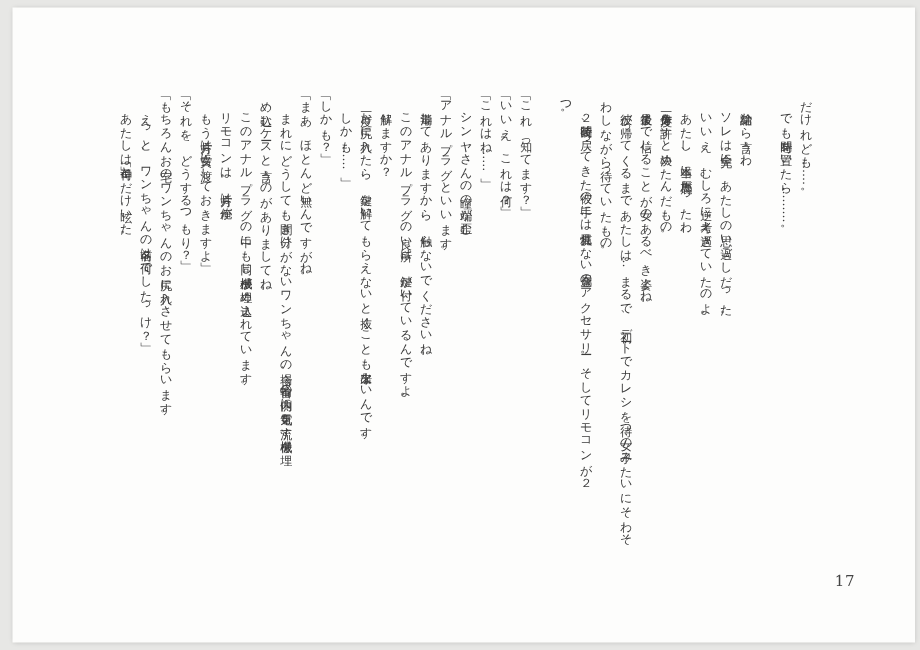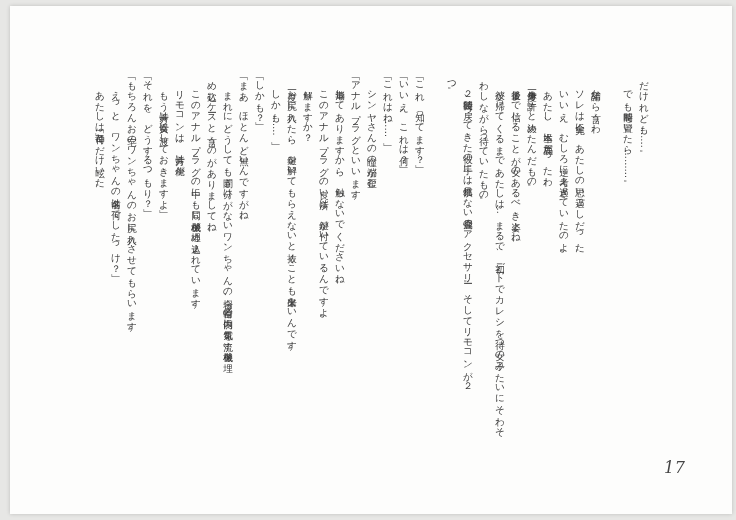--- a/index.html
+++ b/index.html
@@ -41,25 +41,24 @@
     color: #3a3a3a;
     white-space: pre;
     text-align: left;
     -webkit-font-smoothing: antialiased;
   }
   #page-number {
     position: absolute;
     left: 664px;
     top: 458px;
     width: 24px;
-    font-size: 16px;
+    font-size: 12px;
     color: #444;
-    text-align: left;
+    text-align: center;
     letter-spacing: 0.5px;
-    font-style: italic;
   }
 </style>
 </head>
 <body>
 
 <div id="backdrop"></div>
 <div id="paper"></div>
 <div id="text-block">
     <div class="vcol" style="left: 636px;">だけれども……。</div>
     <div class="vcol" style="left: 620px;">　でも時間を置いたら………。</div>

